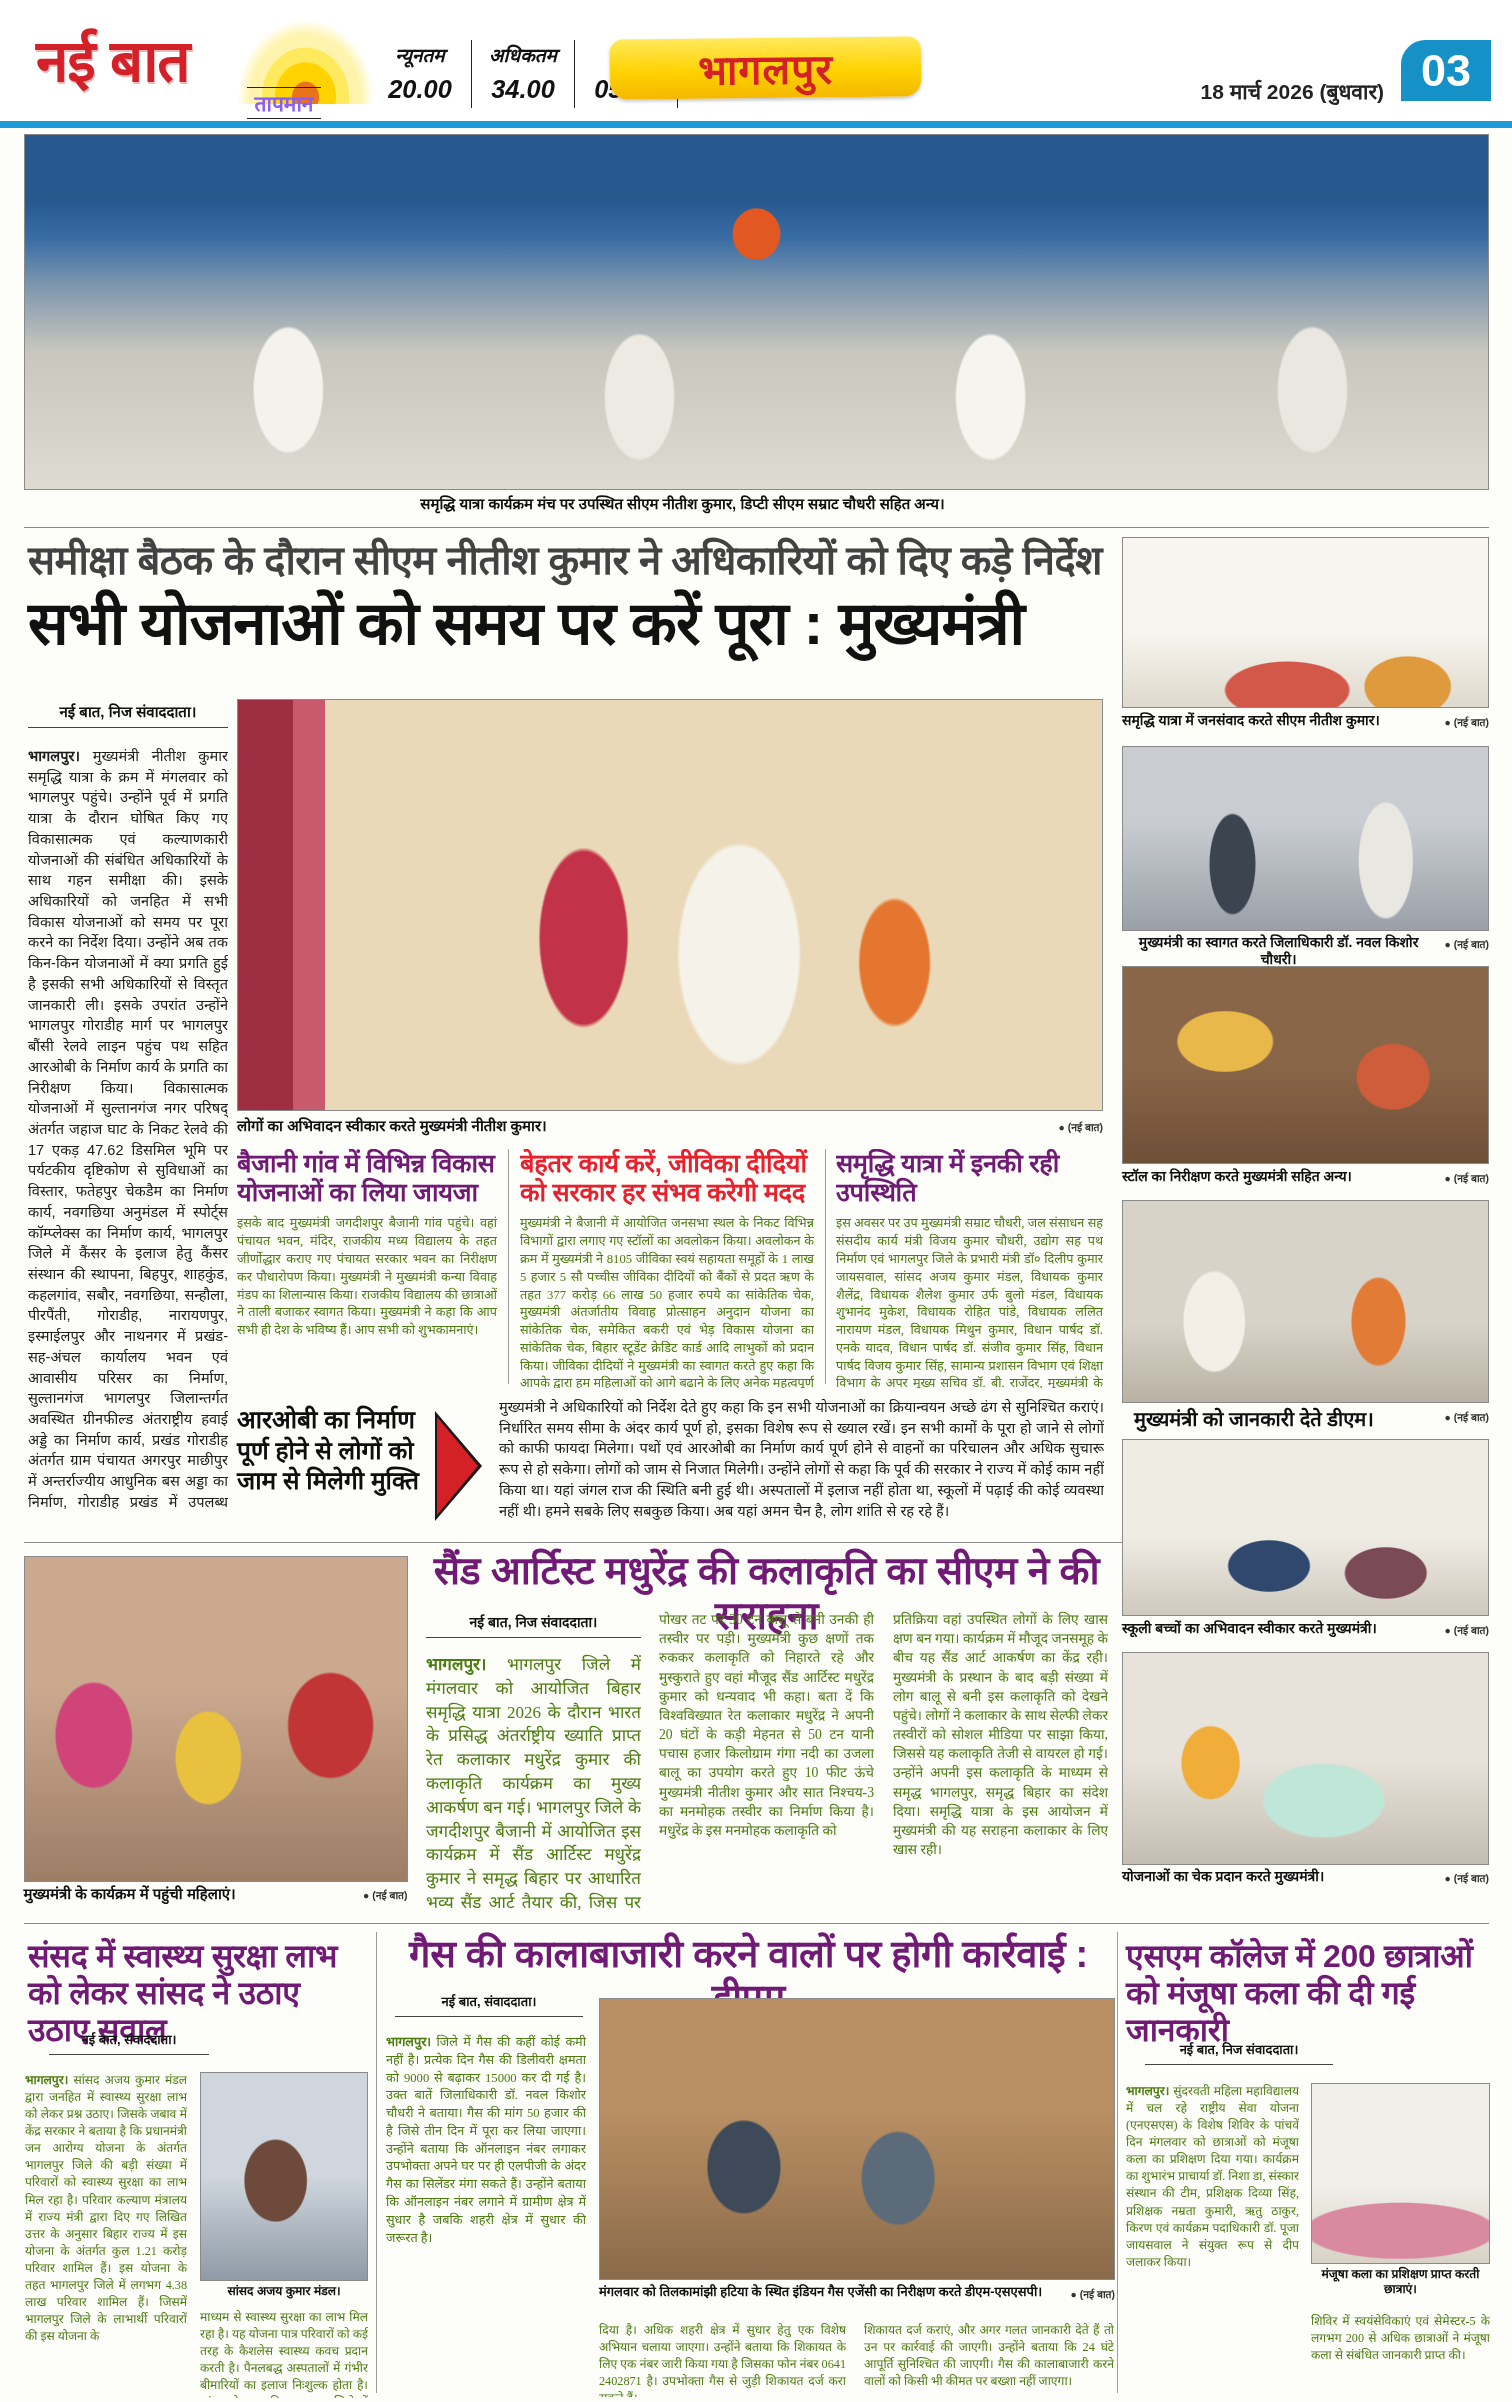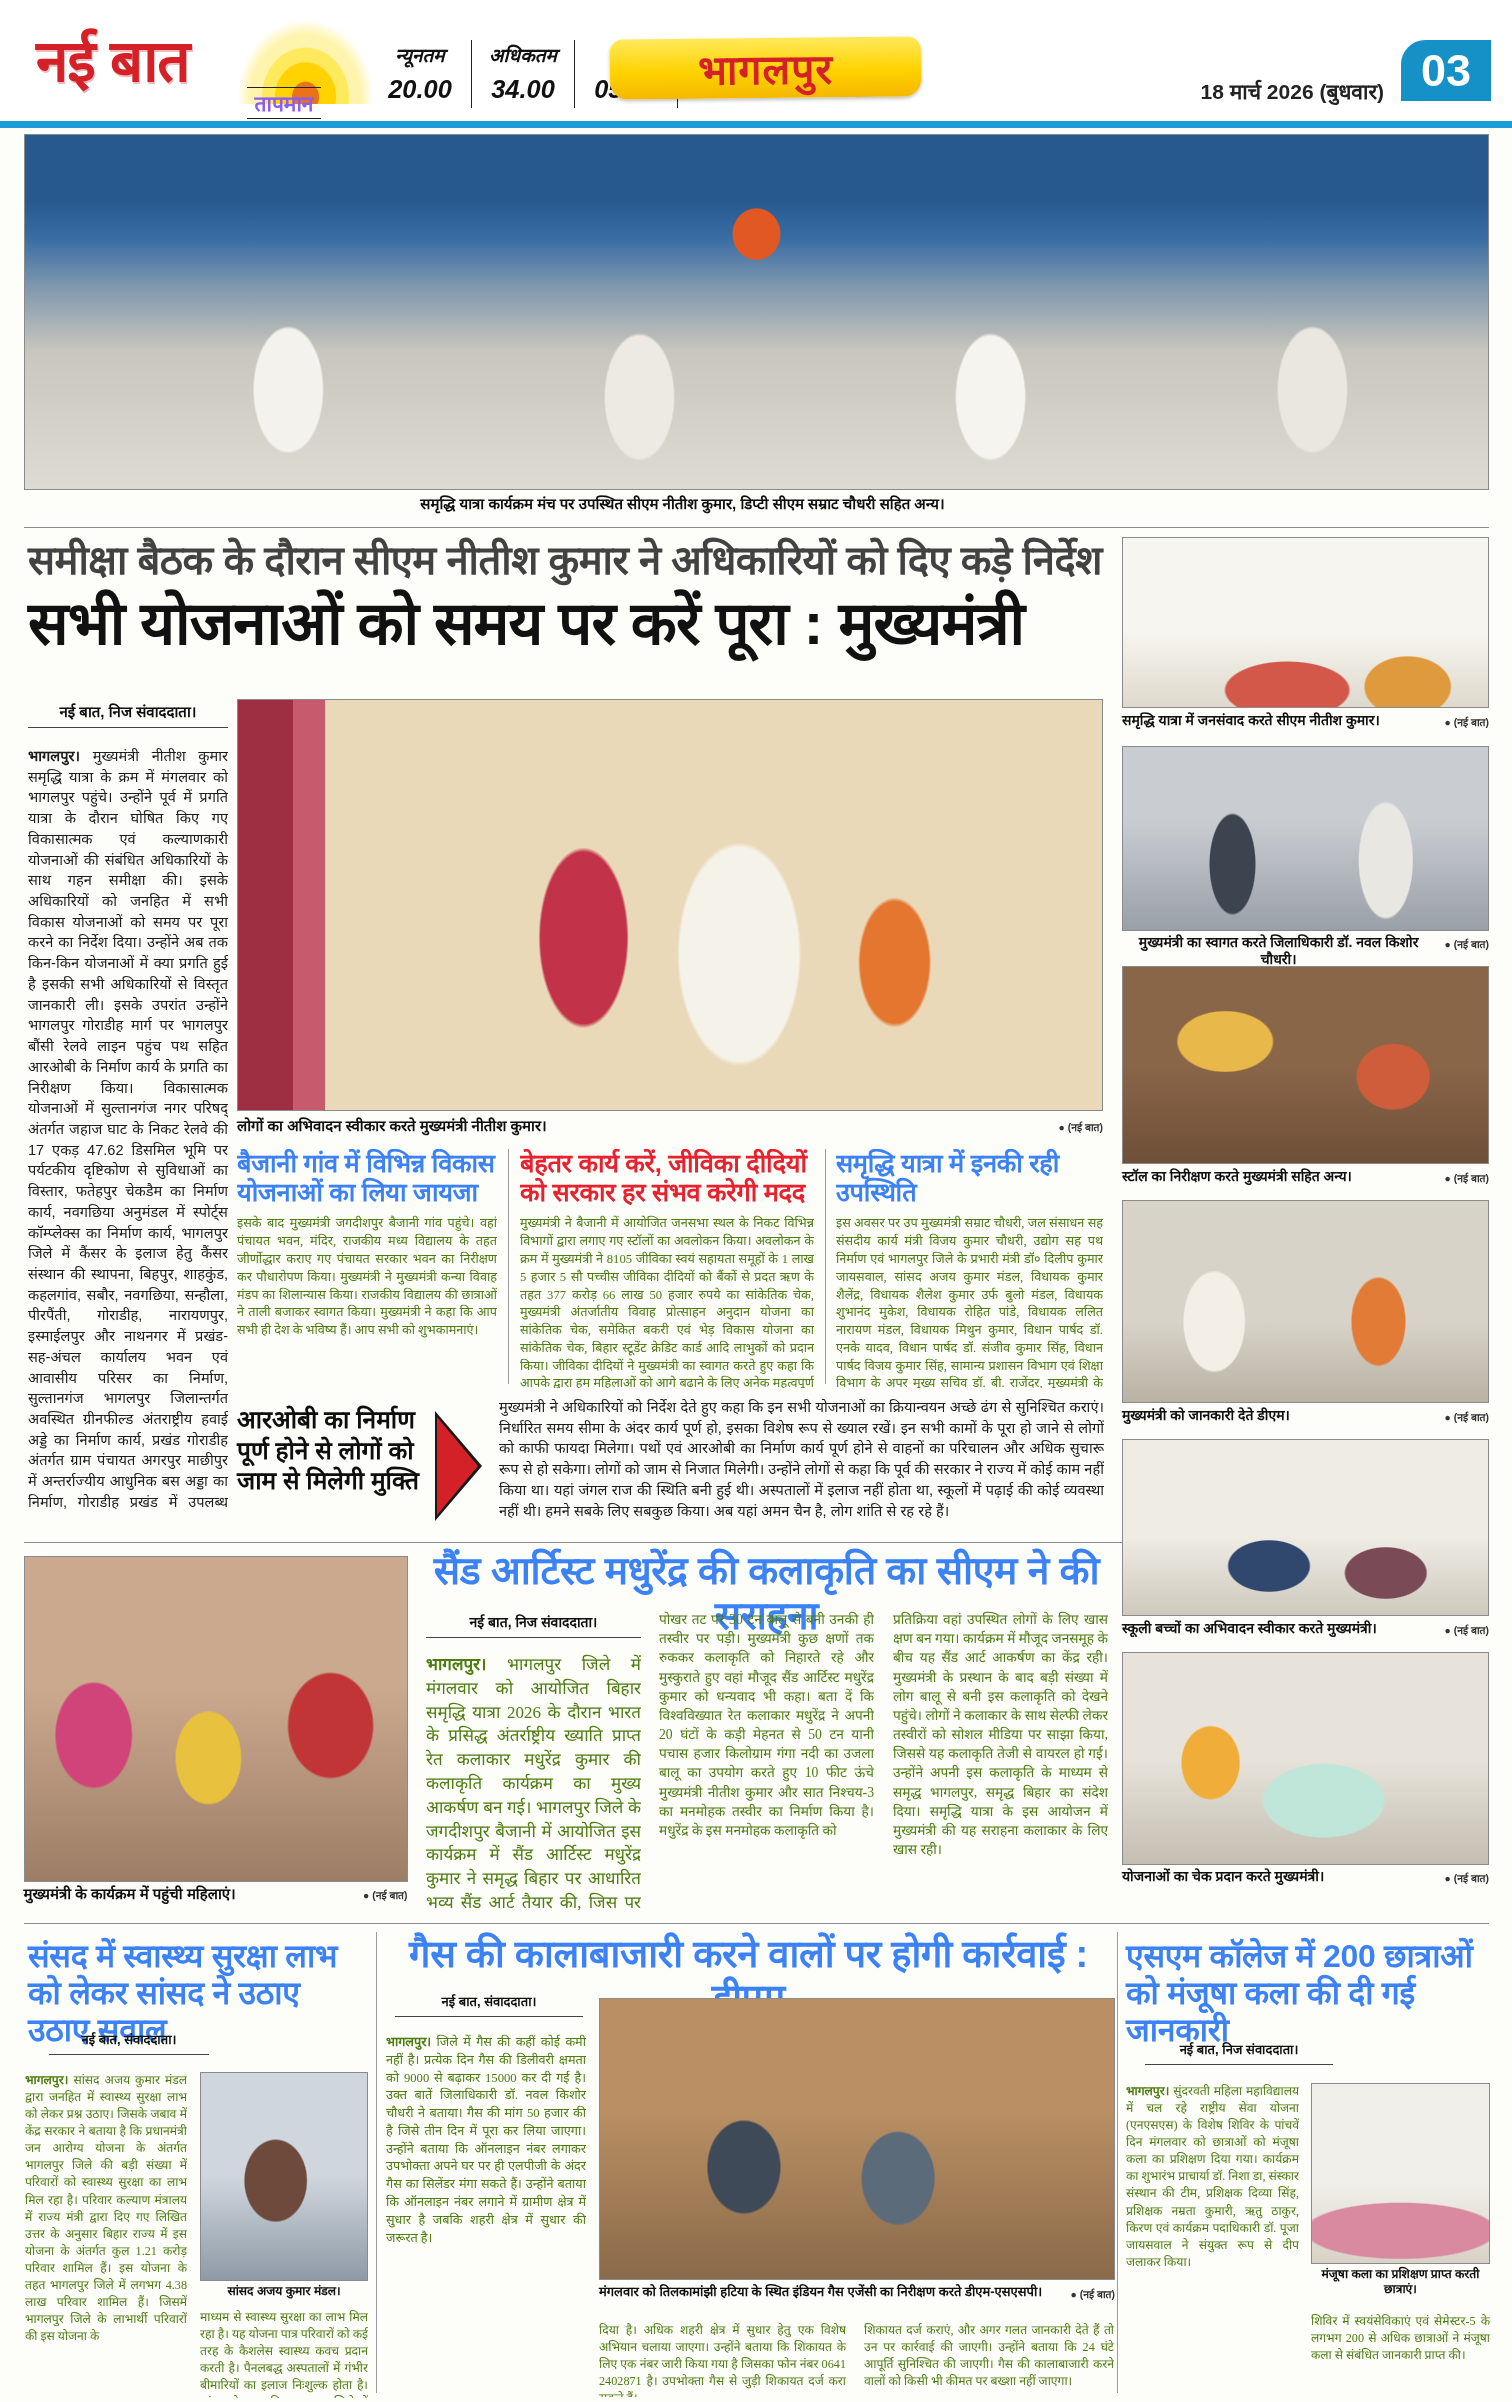--- a/index.html
+++ b/index.html
@@ -12,21 +12,21 @@
   .abs{position:absolute;}
   .photo{border:0.9px solid #8a8a8a;box-sizing:border-box;}
   .caprow{display:flex;justify-content:space-between;align-items:flex-start;gap:9.4px;}
   .cap{font-size:15px;font-weight:700;color:#0f0f0f;line-height:1.2;text-align:center;}
   .credit{font-size:10.4px;color:#333;font-weight:700;white-space:nowrap;padding-top:2.8px;}
   .body-txt{font-size:14.6px;line-height:1.42;text-align:justify;color:#1c1c1c;overflow:hidden;}
   .body-sm{font-size:12.7px;line-height:1.4;text-align:justify;color:#4d7c0f;overflow:hidden;font-family:Liberation Serif, serif;}
   .dateline{font-weight:800;}
   .byline{font-weight:700;font-size:15px;text-align:center;color:#101010;
           border-bottom:1.4px solid #444;padding-bottom:5.6px;}
-  .subhead{font-weight:800;line-height:1.16;color:#3b82f6;letter-spacing:-0.3px;}
+  .subhead{font-weight:800;line-height:1.16;color:#701a75;letter-spacing:-0.3px;}
   .vrule{width:0.9px;background:#9b9b9b;}
   .hrule{height:0.9px;background:#8a8a8a;}
   p{margin:0;}
 
   
   .logo{font-size:58px;font-weight:800;color:#d42127;letter-spacing:-0.9px;
         text-shadow:0.9px 1.9px 0 #f3b9ba;line-height:1;}
   .sun{width:141px;height:87px;
        background:radial-gradient(ellipse at 50% 92%,#e8731a 0 13px,#ffd200 14px 30px,#ffe95c 31px 43px,rgba(255,238,130,.65) 44px 55px,rgba(255,238,130,0) 68px);}
   .temp-label{font-size:21px;font-weight:800;color:#8b5cf6;border-top:1.9px solid #222;border-bottom:1.9px solid #222;padding:0.9px 7.5px;}
@@ -190,21 +190,21 @@
   <span class="cap" style="font-size:14px;">मुख्यमंत्री का स्वागत करते जिलाधिकारी डॉ. नवल किशोर चौधरी।</span>
   <span class="credit">● (नई बात)</span>
 </div>
 <div class="abs photo ph-r3" style="left:1122px;top:966px;width:367px;height:198px;"></div>
 <div class="abs caprow" style="left:1122px;top:1168px;width:367px;">
   <span class="cap" style="font-size:14px;">स्टॉल का निरीक्षण करते मुख्यमंत्री सहित अन्य।</span>
   <span class="credit">● (नई बात)</span>
 </div>
 <div class="abs photo ph-r4" style="left:1122px;top:1200px;width:367px;height:203px;"></div>
 <div class="abs caprow" style="left:1122px;top:1407px;width:367px;">
-  <span class="cap" style="font-size:14px;">मुख्यमंत्री को जानकारी देते डीएम।</span>
+  <span class="cap" style="font-size:20px;margin-left:12px;">मुख्यमंत्री को जानकारी देते डीएम।</span>
   <span class="credit">● (नई बात)</span>
 </div>
 <div class="abs photo ph-r5" style="left:1122px;top:1439px;width:367px;height:177px;"></div>
 <div class="abs caprow" style="left:1122px;top:1620px;width:367px;">
   <span class="cap" style="font-size:14px;">स्कूली बच्चों का अभिवादन स्वीकार करते मुख्यमंत्री।</span>
   <span class="credit">● (नई बात)</span>
 </div>
 <div class="abs photo ph-r6" style="left:1122px;top:1652px;width:367px;height:213px;"></div>
 <div class="abs caprow" style="left:1122px;top:1868px;width:367px;">
   <span class="cap" style="font-size:14px;">योजनाओं का चेक प्रदान करते मुख्यमंत्री।</span>

